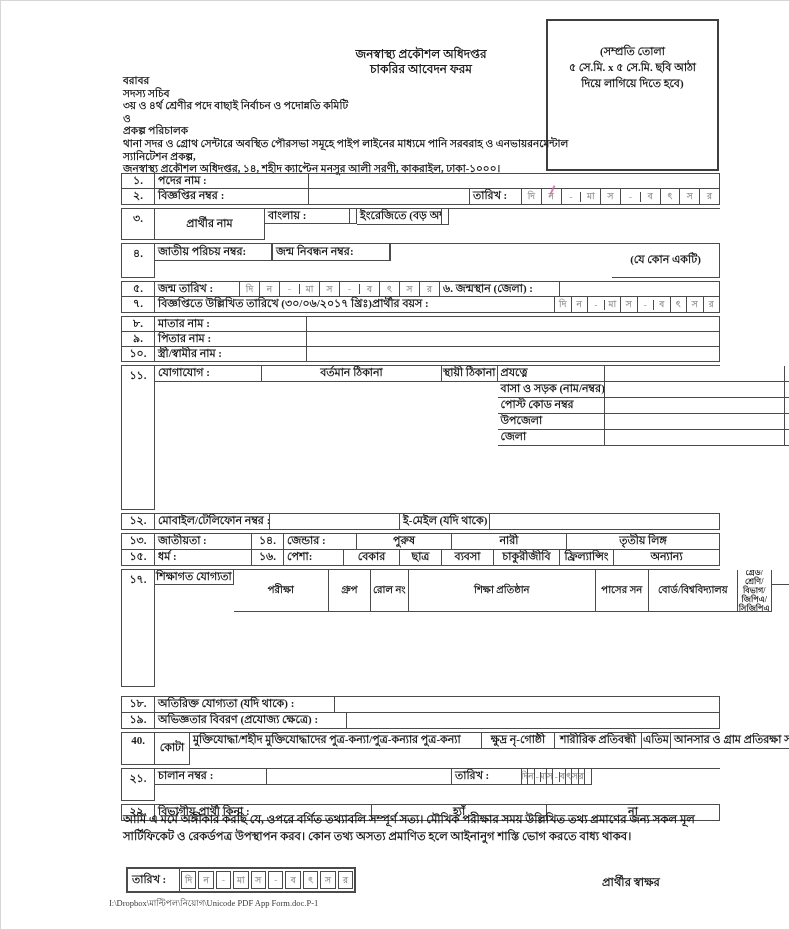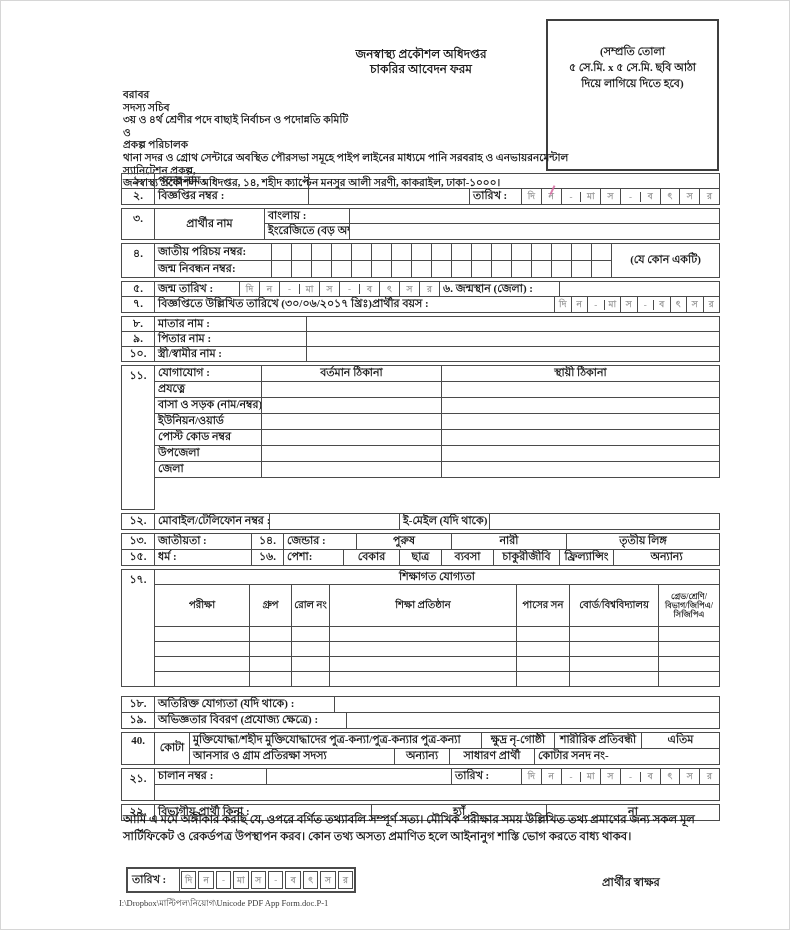--- a/index.html
+++ b/index.html
@@ -2,30 +2,30 @@
 <html><head>
 <meta charset="utf-8">
 <style>
   html,body{margin:0;padding:0;background:#ffffff;}
   .page{position:relative;width:790px;height:930px;background:#fff;border:1px solid #d6d6d6;
         box-sizing:border-box;overflow:hidden;color:#1d1d1d;
         font-family:"Liberation Serif","DejaVu Sans",serif;font-weight:600;}
   
   .htitle{position:absolute;left:120px;top:46px;width:600px;text-align:center;
           font-size:12px;font-weight:700;line-height:15px;}
-  .addr{position:absolute;left:122px;top:88px;width:480px;font-size:10.5px;line-height:12.6px;}
+  .addr{position:absolute;left:122px;top:74px;width:480px;font-size:10.5px;line-height:12.6px;}
   .photo{position:absolute;left:545px;top:18px;width:173px;height:152px;border:2px solid #3f3f3f;
          box-sizing:border-box;display:flex;flex-direction:column;align-items:center;
          padding-top:22px;font-size:11px;line-height:16px;background:#fff;text-align:center;}
   
   .form{position:absolute;left:120px;top:172px;width:599px;font-size:11px;}
   .band{border-top:1px solid #4b4b4b;border-left:1px solid #4b4b4b;margin-bottom:3px;}
   .fband{display:flex;}
   .tr{display:flex;}
-  .col{display:flex;flex-direction:column;min-width:0;flex:1;}
+  .col{display:flex;flex-direction:row;min-width:0;flex:1;}
   .td{border-right:1px solid #4b4b4b;border-bottom:1px solid #4b4b4b;box-sizing:border-box;
       display:flex;align-items:center;padding:0 3px;font-size:11px;white-space:nowrap;
       overflow:hidden;min-width:0;}
   .c{justify-content:center;text-align:center;padding:0 1px;}
   .vt{align-items:flex-start;padding-top:1px;}
   .fl{flex:1;}
   .bt{font-weight:700;}
   .h15{height:15px}.h16{height:16px}.h17{height:17px}.h42{height:42px}
   .wrap{white-space:normal;line-height:10.5px;font-size:10px;text-align:center;justify-content:center;}
   .tiny{font-size:8px;line-height:9px;}
@@ -38,21 +38,21 @@
   .nidgrid{padding:0;background:repeating-linear-gradient(to right,transparent 0,transparent 19px,#4b4b4b 19px,#4b4b4b 20px);}
   
   .decl{position:absolute;left:122px;top:810px;width:601px;margin:0;font-size:11.5px;line-height:16.5px;}
   .bdate{position:absolute;left:125px;top:866px;width:230px;height:26px;border:2px solid #4b4b4b;
          box-sizing:border-box;display:flex;}
   .bdate .blbl{width:52px;display:flex;align-items:center;padding:0 4px;font-size:11px;
                border-right:1px solid #4b4b4b;box-sizing:border-box;}
   .bcells{display:flex;flex:1;}
   .bcells .dc{border:1px solid #4b4b4b;margin:2px 1px;}
   .sig{position:absolute;left:601px;top:873px;font-size:11.5px;font-weight:700;}
-  .fpath{position:absolute;left:118px;top:896px;font-size:8.5px;color:#3a3a3a;font-weight:400;}
+  .fpath{position:absolute;left:108px;top:896px;font-size:8.5px;color:#3a3a3a;font-weight:400;}
   .tick{position:absolute;left:550px;top:186px;width:9px;height:10px;border-left:2px solid #d4679f;
         transform:rotate(25deg);opacity:.85;}
 </style>
 </head>
 <body>
 
 <div class="page">
 
   <div class="htitle">
     <div>জনস্বাস্থ্য প্রকৌশল অধিদপ্তর</div>
@@ -197,25 +197,20 @@
           <div class="td c fl">স্থায়ী ঠিকানা</div>
         </div>
         <div>
             <div class="tr h16">
             <div class="td" style="width:107px">প্রযত্নে</div>
             <div class="td" style="width:180px"></div>
             <div class="td fl"></div>
           </div>
             <div class="tr h16">
             <div class="td" style="width:107px">বাসা ও সড়ক (নাম/নম্বর)</div>
-            <div class="td" style="width:180px"></div>
-            <div class="td fl"></div>
-          </div>
-            <div class="tr h16">
-            <div class="td" style="width:107px">ইউনিয়ন/ওয়ার্ড</div>
             <div class="td" style="width:180px"></div>
             <div class="td fl"></div>
           </div>
             <div class="tr h16">
             <div class="td" style="width:107px">পোস্ট কোড নম্বর</div>
             <div class="td" style="width:180px"></div>
             <div class="td fl"></div>
           </div>
             <div class="tr h16">
             <div class="td" style="width:107px">উপজেলা</div>

